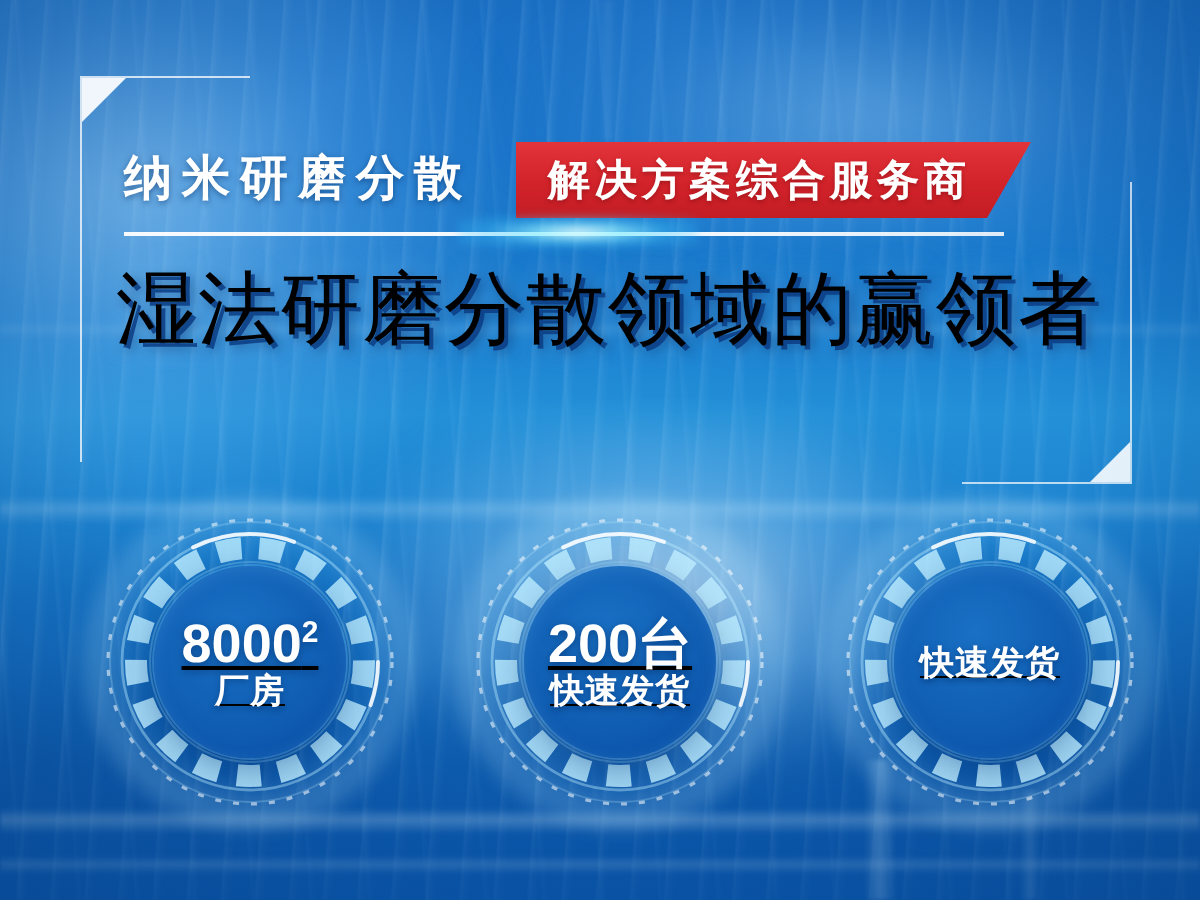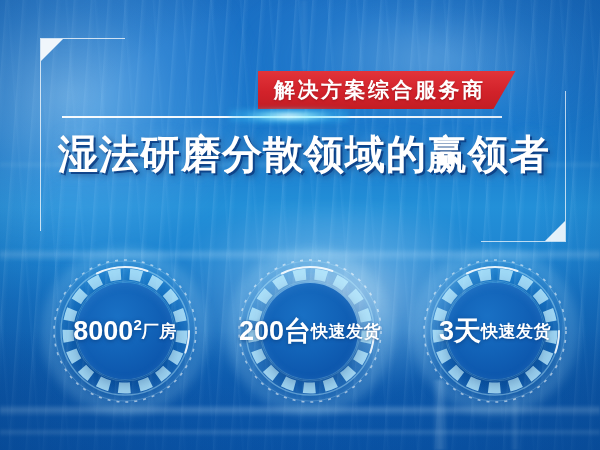--- a/index.html
+++ b/index.html
@@ -226,22 +226,22 @@
         rgba(60,200,255,0.32) 55%,
         rgba(40,170,255,0.0) 100%);
     filter: blur(2px);
   }
 
   
   .headline {
     position: absolute;
     left: 58px; top: 127px;
     font-size: 40px;
-    font-weight: 700;
-    color: #ffffff;
+    font-weight: 400;
+    color: #000000;
     letter-spacing: 1px;
     white-space: nowrap;
     text-shadow:
       2px 2px 0 rgba(10,60,130,0.85),
       3px 3px 6px rgba(6,40,95,0.55),
       0 0 14px rgba(160,215,255,0.35);
   }
   .subhead {
     position: absolute;
     left: 58px; top: 190px;
@@ -282,23 +282,24 @@
     transform: translate(-50%, -50%);
     width: 96px; height: 96px;
     border-radius: 50%;
     background: radial-gradient(circle at 42% 34%,
         #1970c4 0%, #1263b8 42%, #0c55ab 78%, #0a4da0 100%);
     box-shadow:
       0 0 0 1px rgba(120,200,255,0.30),
       0 4px 14px rgba(5,45,105,0.40),
       inset 0 2px 8px rgba(120,195,255,0.18);
     display: flex;
-    flex-direction: row;
+    flex-direction: column;
     align-items: center;
     justify-content: center;
+    text-decoration: underline;
   }
   .badge-halo {
     position: absolute;
     left: 50%; top: 50%;
     transform: translate(-50%,-50%);
     width: 170px; height: 170px;
     border-radius: 50%;
     background: radial-gradient(circle at 50% 50%,
         rgba(190,235,255,0.0) 48%,
         rgba(190,235,255,0.20) 62%,
@@ -346,20 +347,23 @@
   <div class="bg-hband hb2"></div>
   <div class="bg-hband hb3"></div>
   <div class="bg-vband vb3"></div>
   <div class="bg-vband vb1"></div>
   <div class="bg-vband vb2"></div>
   <div class="bg-vignette"></div>
 
   <div class="bracket bracket-tl"></div>
   <div class="bracket bracket-br"></div>
 
+  <div class="eyebrow-row">
+    <span class="eyebrow-text">纳米研磨分散</span>
+  </div>
 
   <div class="ribbon">
     <span class="ribbon-text">解决方案综合服务商</span>
   </div>
 
   <div class="underline-wrap">
     <div class="underline-line"></div>
     <div class="underline-glow"></div>
   </div>
 
@@ -408,21 +412,18 @@
       <div class="badge-halo"></div>
       <svg viewBox="0 0 146 146">
         <circle cx="73" cy="73" r="70" fill="none" stroke="rgba(200,240,255,0.22)" stroke-width="1"></circle>
         <circle cx="73" cy="73" r="64" fill="none" stroke="rgba(185,235,255,0.42)" stroke-width="1.4"></circle>
         <circle cx="73" cy="73" r="64" fill="none" stroke="rgba(255,255,255,0.85)" stroke-width="2" stroke-dasharray="52 250" stroke-dashoffset="30" stroke-linecap="round"></circle>
         <circle cx="73" cy="73" r="57" fill="none" stroke="rgba(190,238,255,0.80)" stroke-width="11" stroke-dasharray="12 9"></circle>
         <circle cx="73" cy="73" r="50" fill="none" stroke="rgba(160,225,255,0.30)" stroke-width="1"></circle>
         <circle cx="73" cy="73" r="71" fill="none" stroke="rgba(255,255,255,0.55)" stroke-width="1.6" stroke-dasharray="3 6"></circle>
       </svg>
       <div class="badge-core">
-        <div class="badge-value">
-          <span>3天</span><sup></sup>
-        </div>
         <div class="badge-label">快速发货</div>
       </div>
     </div>
 
   </div>
 </div>
 
 </body></html>

